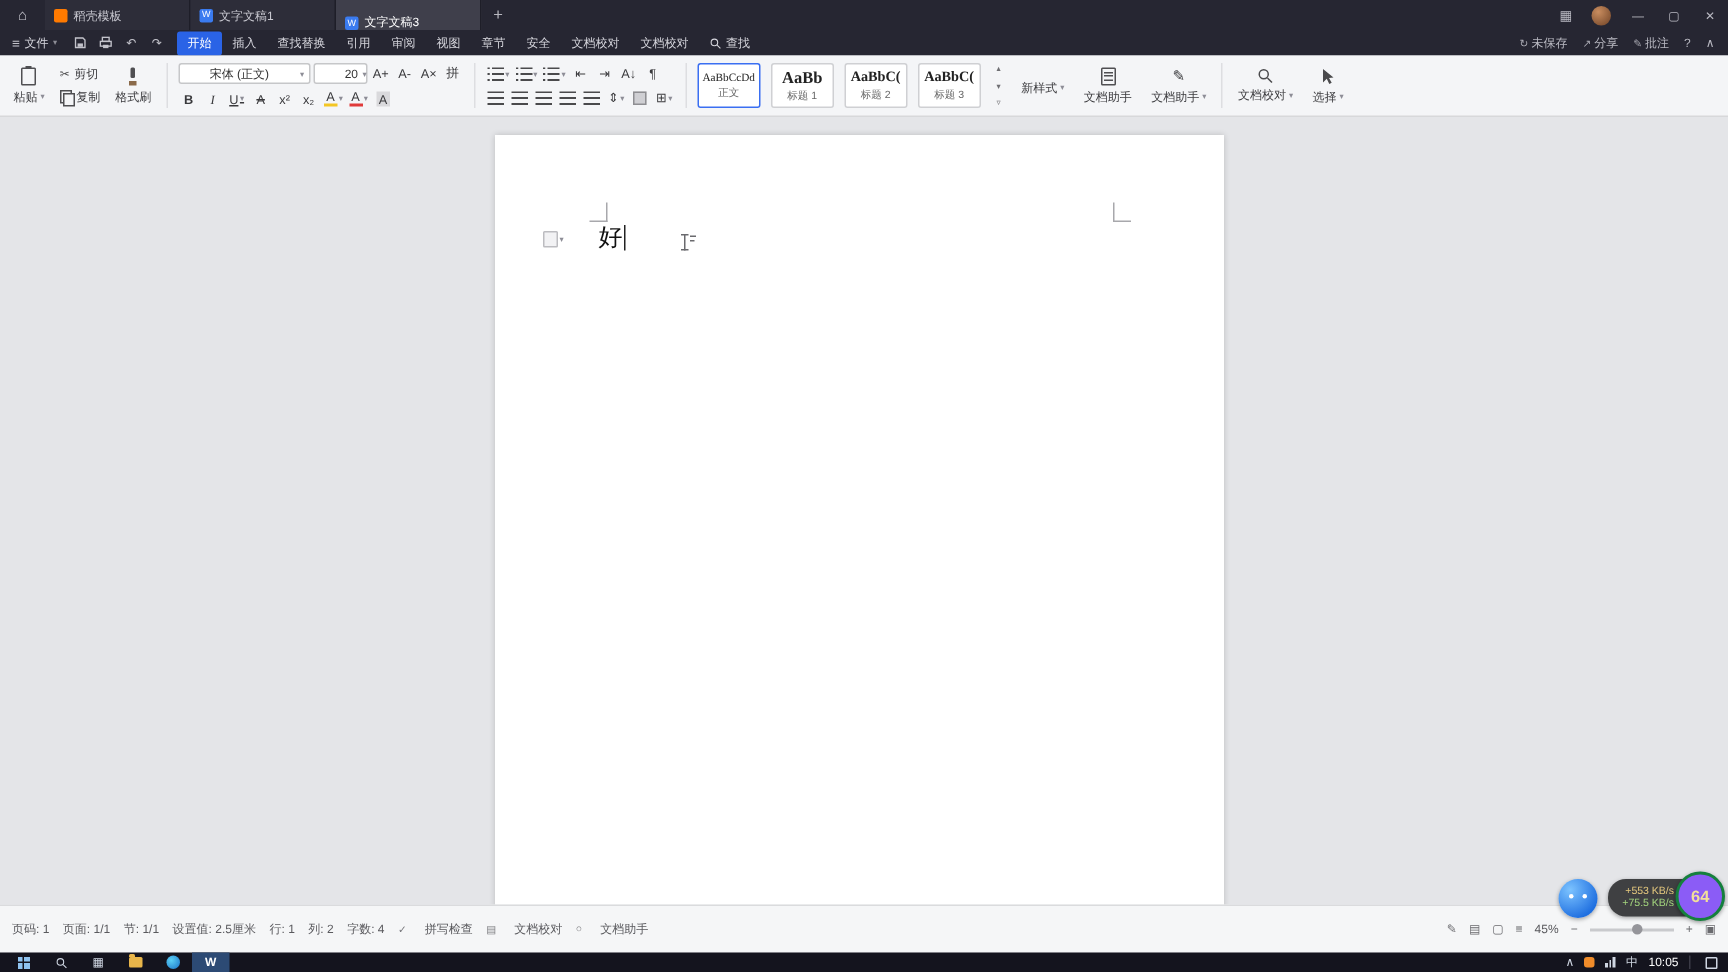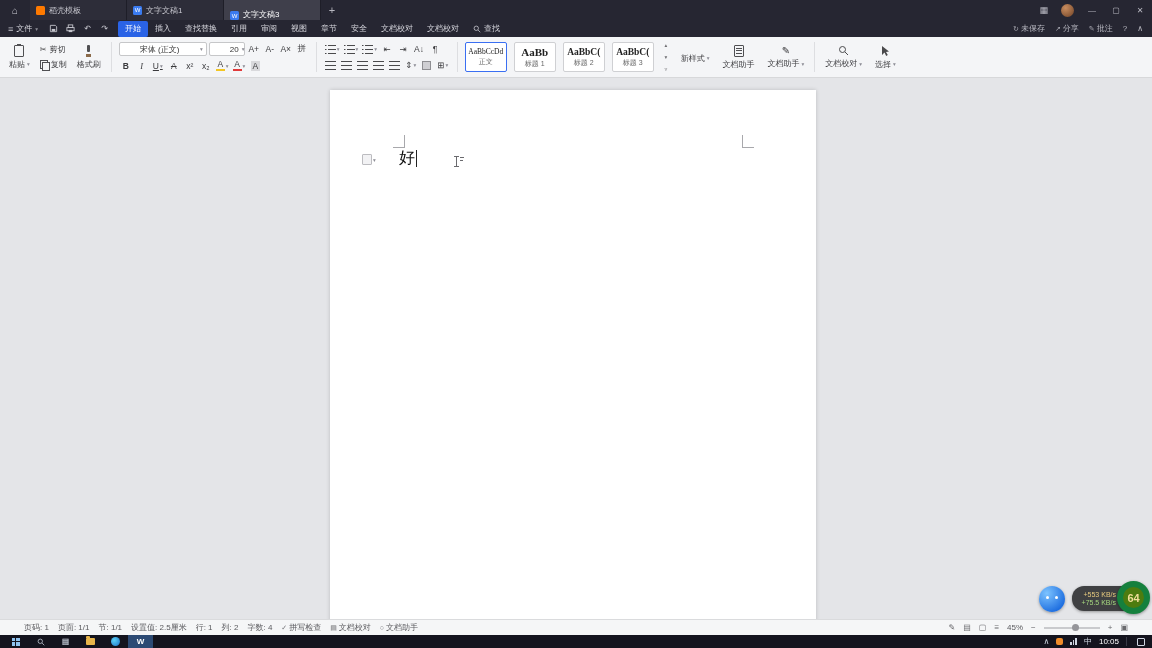--- a/index.html
+++ b/index.html
@@ -97,22 +97,22 @@
   .caret-line { width:1px; height:17px; background:#222; margin-left:1px; }
   .ibeam { position:absolute; left:124px; top:66px; width:10px; height:11px; }
   .ibeam i { position:absolute; background:#6a6a6e; }
   .ib-v { left:2px; top:0; width:1px; height:11px; }
   .ib-t { left:0; top:0; width:5px; height:1px; }
   .ib-b { left:0; bottom:0; width:5px; height:1px; }
   .ib-l1 { left:6px; top:1px; width:4px; height:1px; }
   .ib-l2 { left:6px; top:4px; width:3px; height:1px; }
 
   
-  .statusbar { position:absolute; bottom:13px; left:0; right:0; height:16px; background:#f5f6f7; border-top:1px solid #dadbdd; display:flex; align-items:center; font-size:8px; color:#5a5a5e; padding:0 24px; gap:9px; white-space:nowrap; }
-  .sb-chk { display:flex; align-items:center; gap:2px; }
+  .statusbar { position:absolute; bottom:13px; left:0; right:0; height:32px; background:#f5f6f7; border-top:1px solid #dadbdd; display:flex; align-items:center; font-size:8px; color:#5a5a5e; padding:0 8px; gap:9px; white-space:nowrap; }
+  .sb-chk { display:flex; align-items:center; gap:12px; }
   .sb-ic { font-size:7px; color:#76767a; }
   .sb-right { margin-left:auto; display:flex; align-items:center; gap:8px; }
   .view-ic { font-size:8px; color:#6a6a6e; }
   .zoomtrack { width:56px; height:2px; background:#c9cacd; position:relative; }
   .zoomthumb { position:absolute; left:50%; top:-2.5px; width:7px; height:7px; border-radius:50%; background:#95959a; }
 
   
   .taskbar { position:absolute; bottom:0; left:0; right:0; height:13px; background:#14141e; display:flex; align-items:center; padding:0 3px; }
   .tk { width:25px; height:13px; display:grid; place-items:center; }
   .tk.active { background:#2c4a74; }
@@ -135,21 +135,21 @@
   
   .assistant { position:absolute; left:1039px; top:586px; width:26px; height:26px; border-radius:50%;
     background:radial-gradient(circle at 30% 28%, #7cc3ff, #1f6fe0 75%); box-shadow:0 1px 3px rgba(0,0,0,0.35); }
   .assistant::before { content:""; position:absolute; left:7px; top:10px; width:3px; height:3px; border-radius:50%; background:#fff; }
   .assistant::after { content:""; position:absolute; left:16px; top:10px; width:3px; height:3px; border-radius:50%; background:#fff; }
   .netmon { position:absolute; left:1072px; top:581px; width:78px; height:34px; }
   .pill { position:absolute; left:0; top:5px; width:52px; height:25px; background:#3f4042; border-radius:12px 0 0 12px; box-shadow:0 1px 3px rgba(0,0,0,0.35);
     display:flex; flex-direction:column; justify-content:center; align-items:flex-end; padding-right:8px; gap:1px; }
   .speed-up { font-size:7px; color:#e6c97e; }
   .speed-down { font-size:7px; color:#a4d67e; }
-  .gauge { position:absolute; right:0; top:0; width:33px; height:33px; border-radius:50%; background:#4d7c0f; border:6px solid #15803d; display:grid; place-items:center; box-shadow:0 1px 3px rgba(0,0,0,0.4); }
+  .gauge { position:absolute; right:0; top:0; width:33px; height:33px; border-radius:50%; background:#8b5cf6; border:2px solid #15803d; display:grid; place-items:center; box-shadow:0 1px 3px rgba(0,0,0,0.4); }
   .fps { font-size:11px; font-weight:bold; color:#f2df9a; }
 </style>
 </head>
 <body>
 
 <div class="screen">
 
   <div class="titlebar">
     <div class="home-btn">
         <span>⌂</span>

